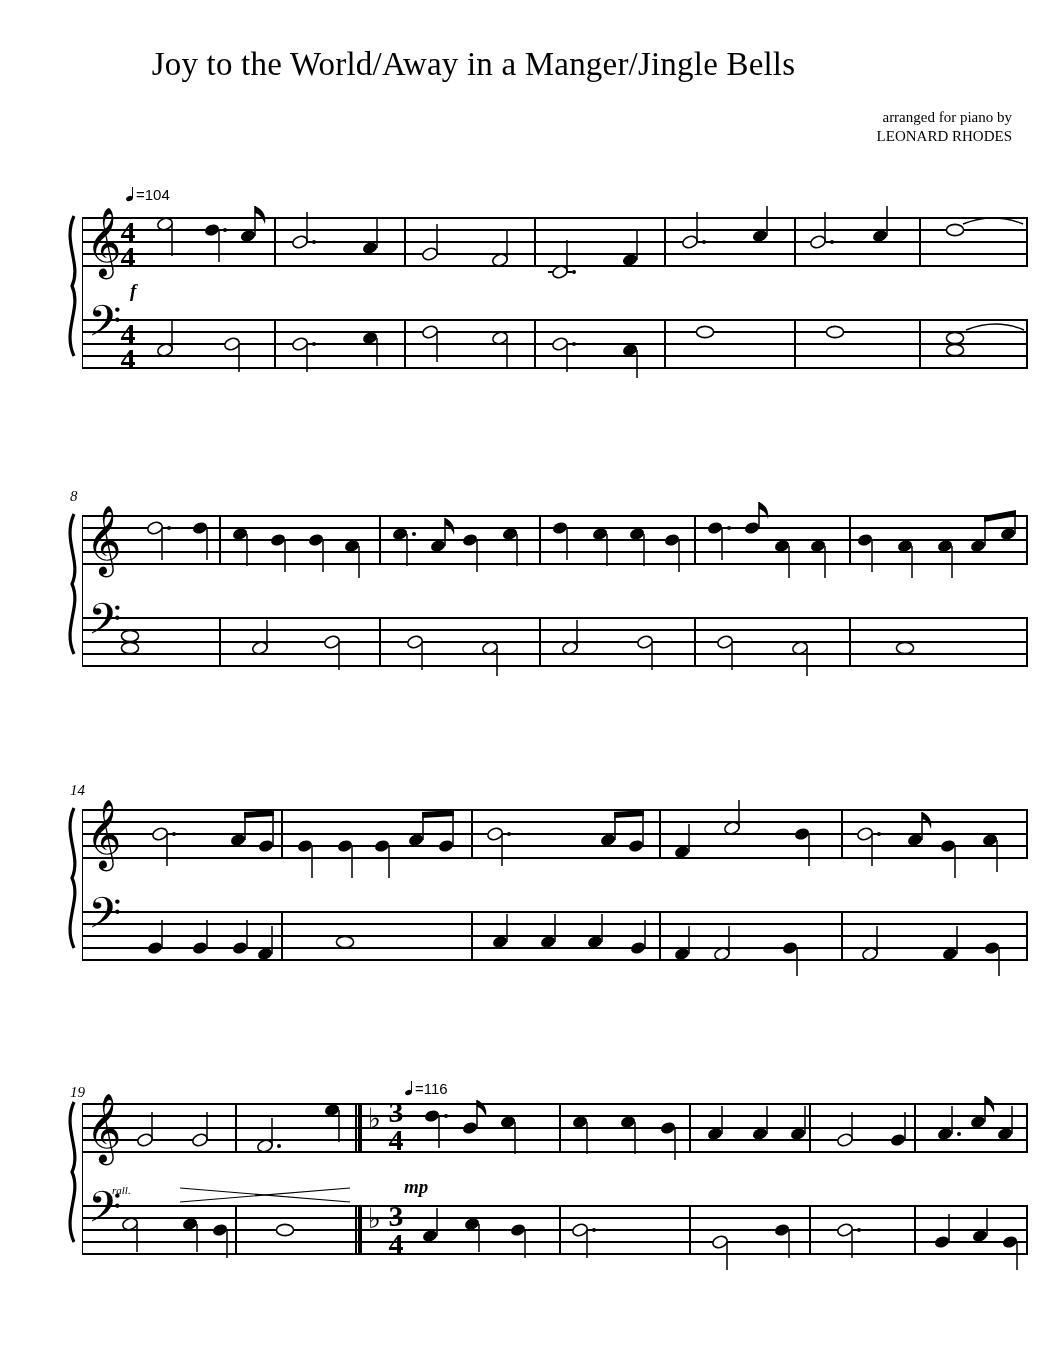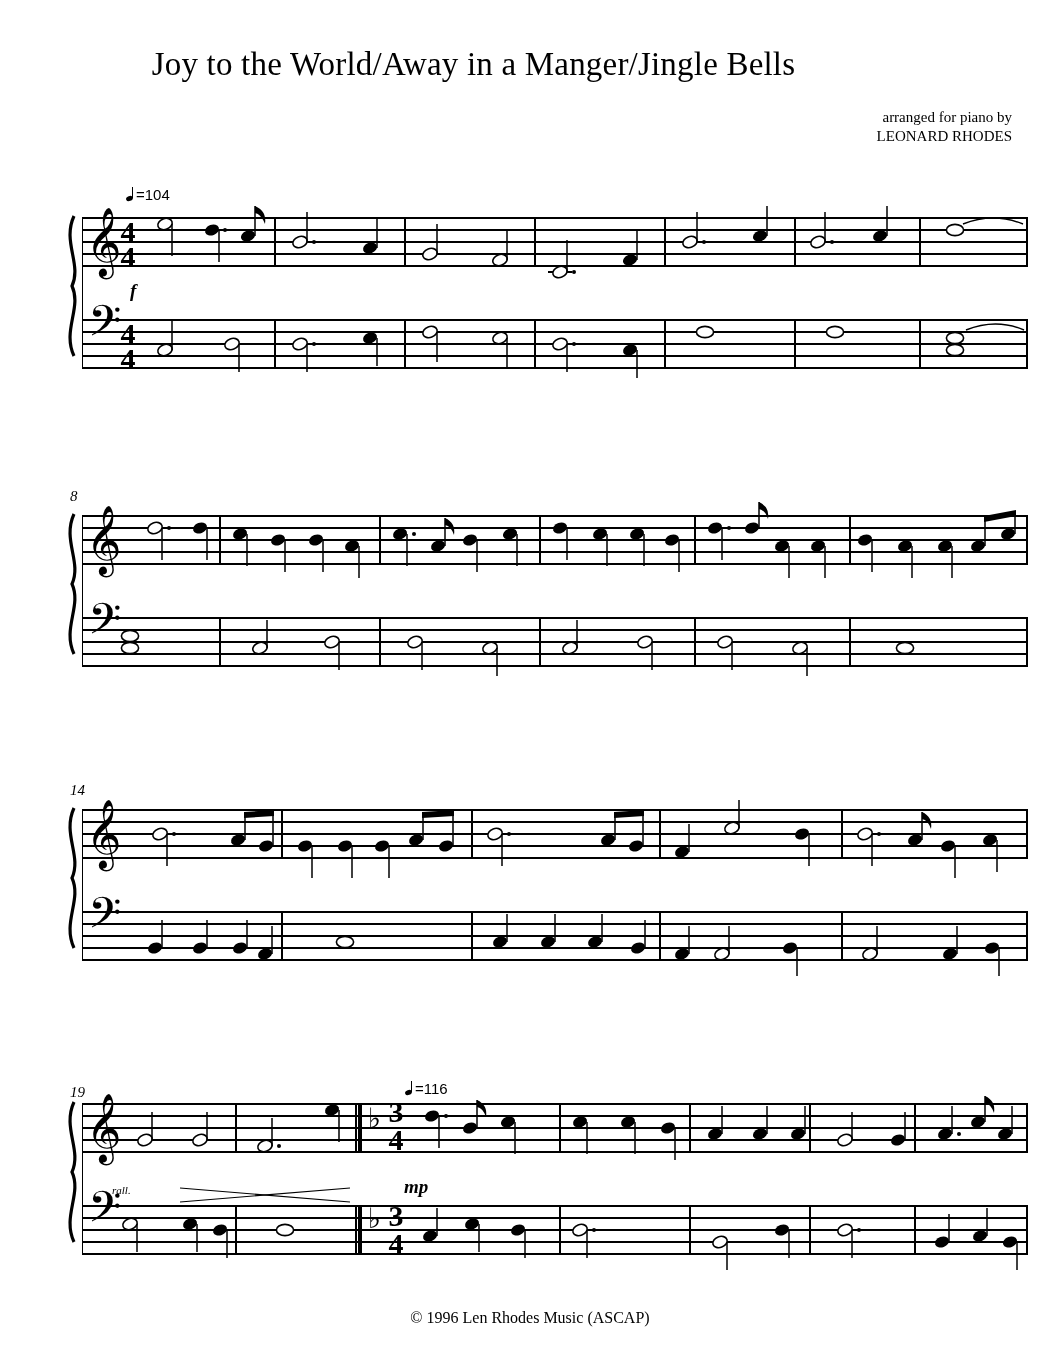--- a/index.html
+++ b/index.html
@@ -668,14 +668,13 @@
       <line class="stem" x1="889" y1="166" x2="889" y2="138"></line>
       <ellipse class="nh" cx="920" cy="160" rx="7.2" ry="5.2" transform="rotate(-20 920 160)"></ellipse>
       <line class="stem" x1="927" y1="160" x2="927" y2="132"></line>
       <ellipse class="nh" cx="950" cy="166" rx="7.2" ry="5.2" transform="rotate(-20 950 166)"></ellipse>
       <line class="stem" x1="957" y1="166" x2="957" y2="194"></line>
     </g>
   </svg>
 </div>
 
 <div class="footer-block">
-  <div>© 1996 Len Rhodes Music (ASCAP)</div>
 </div>
 
 </body></html>

